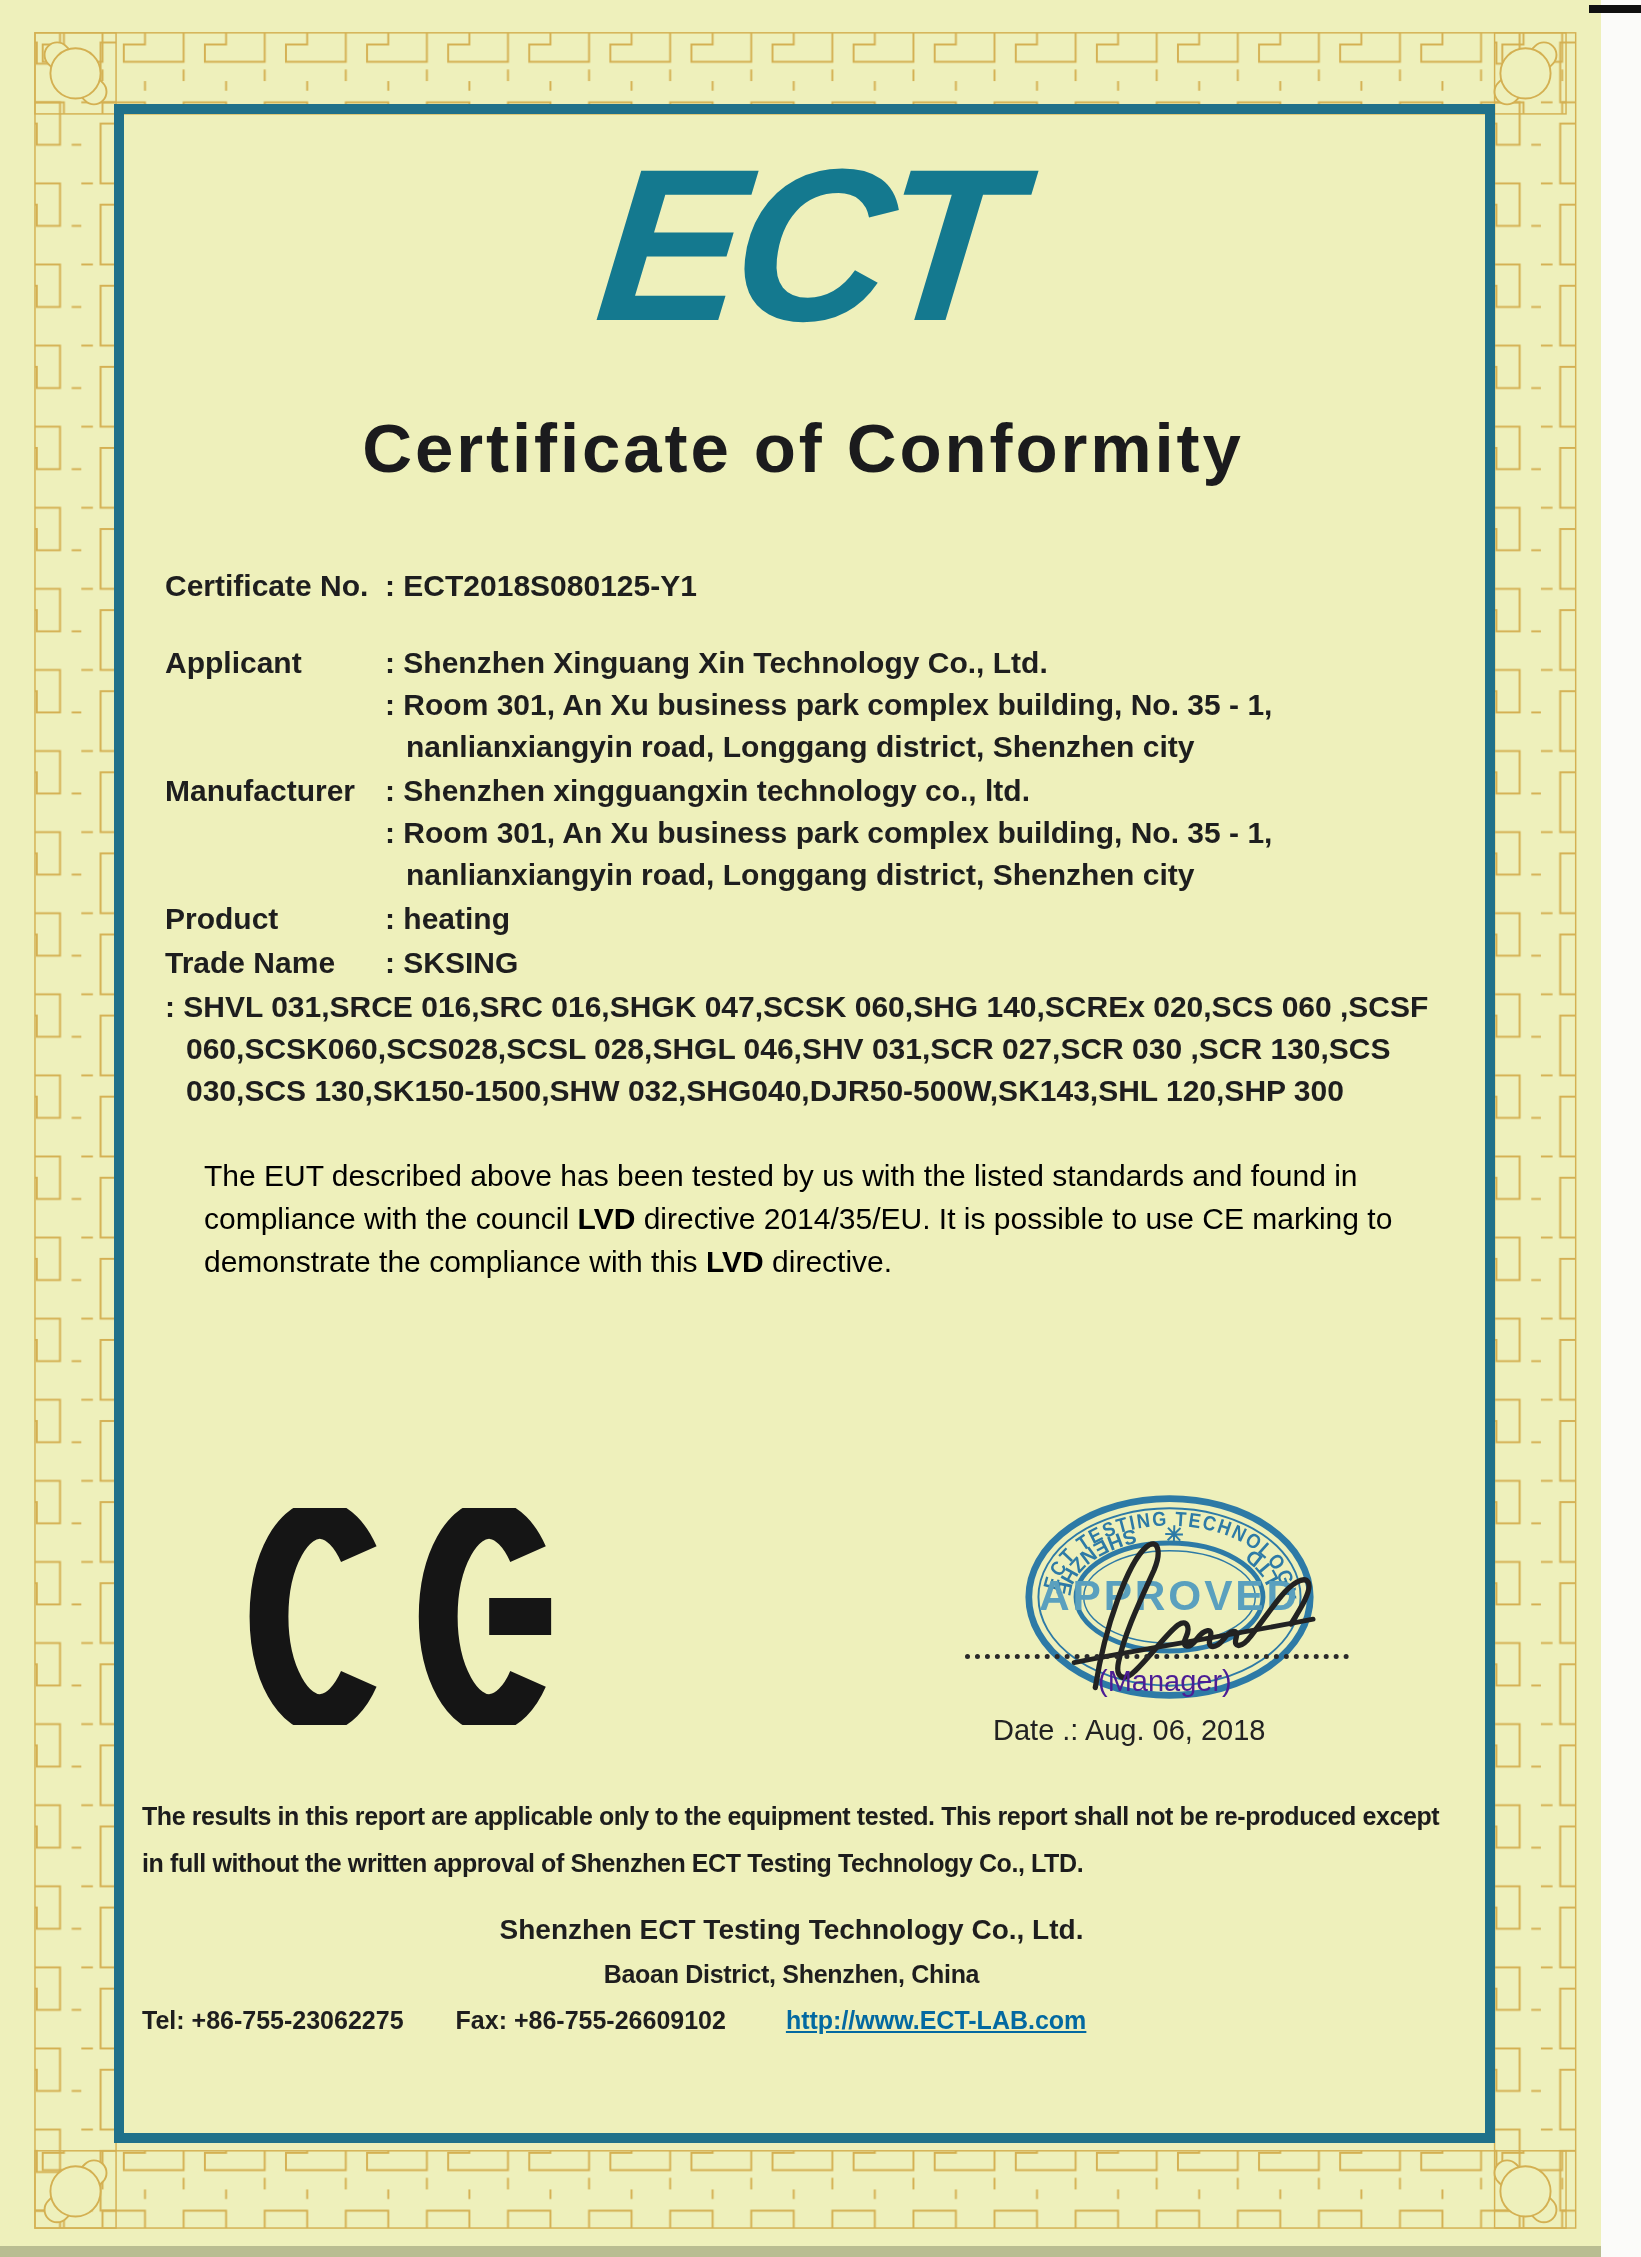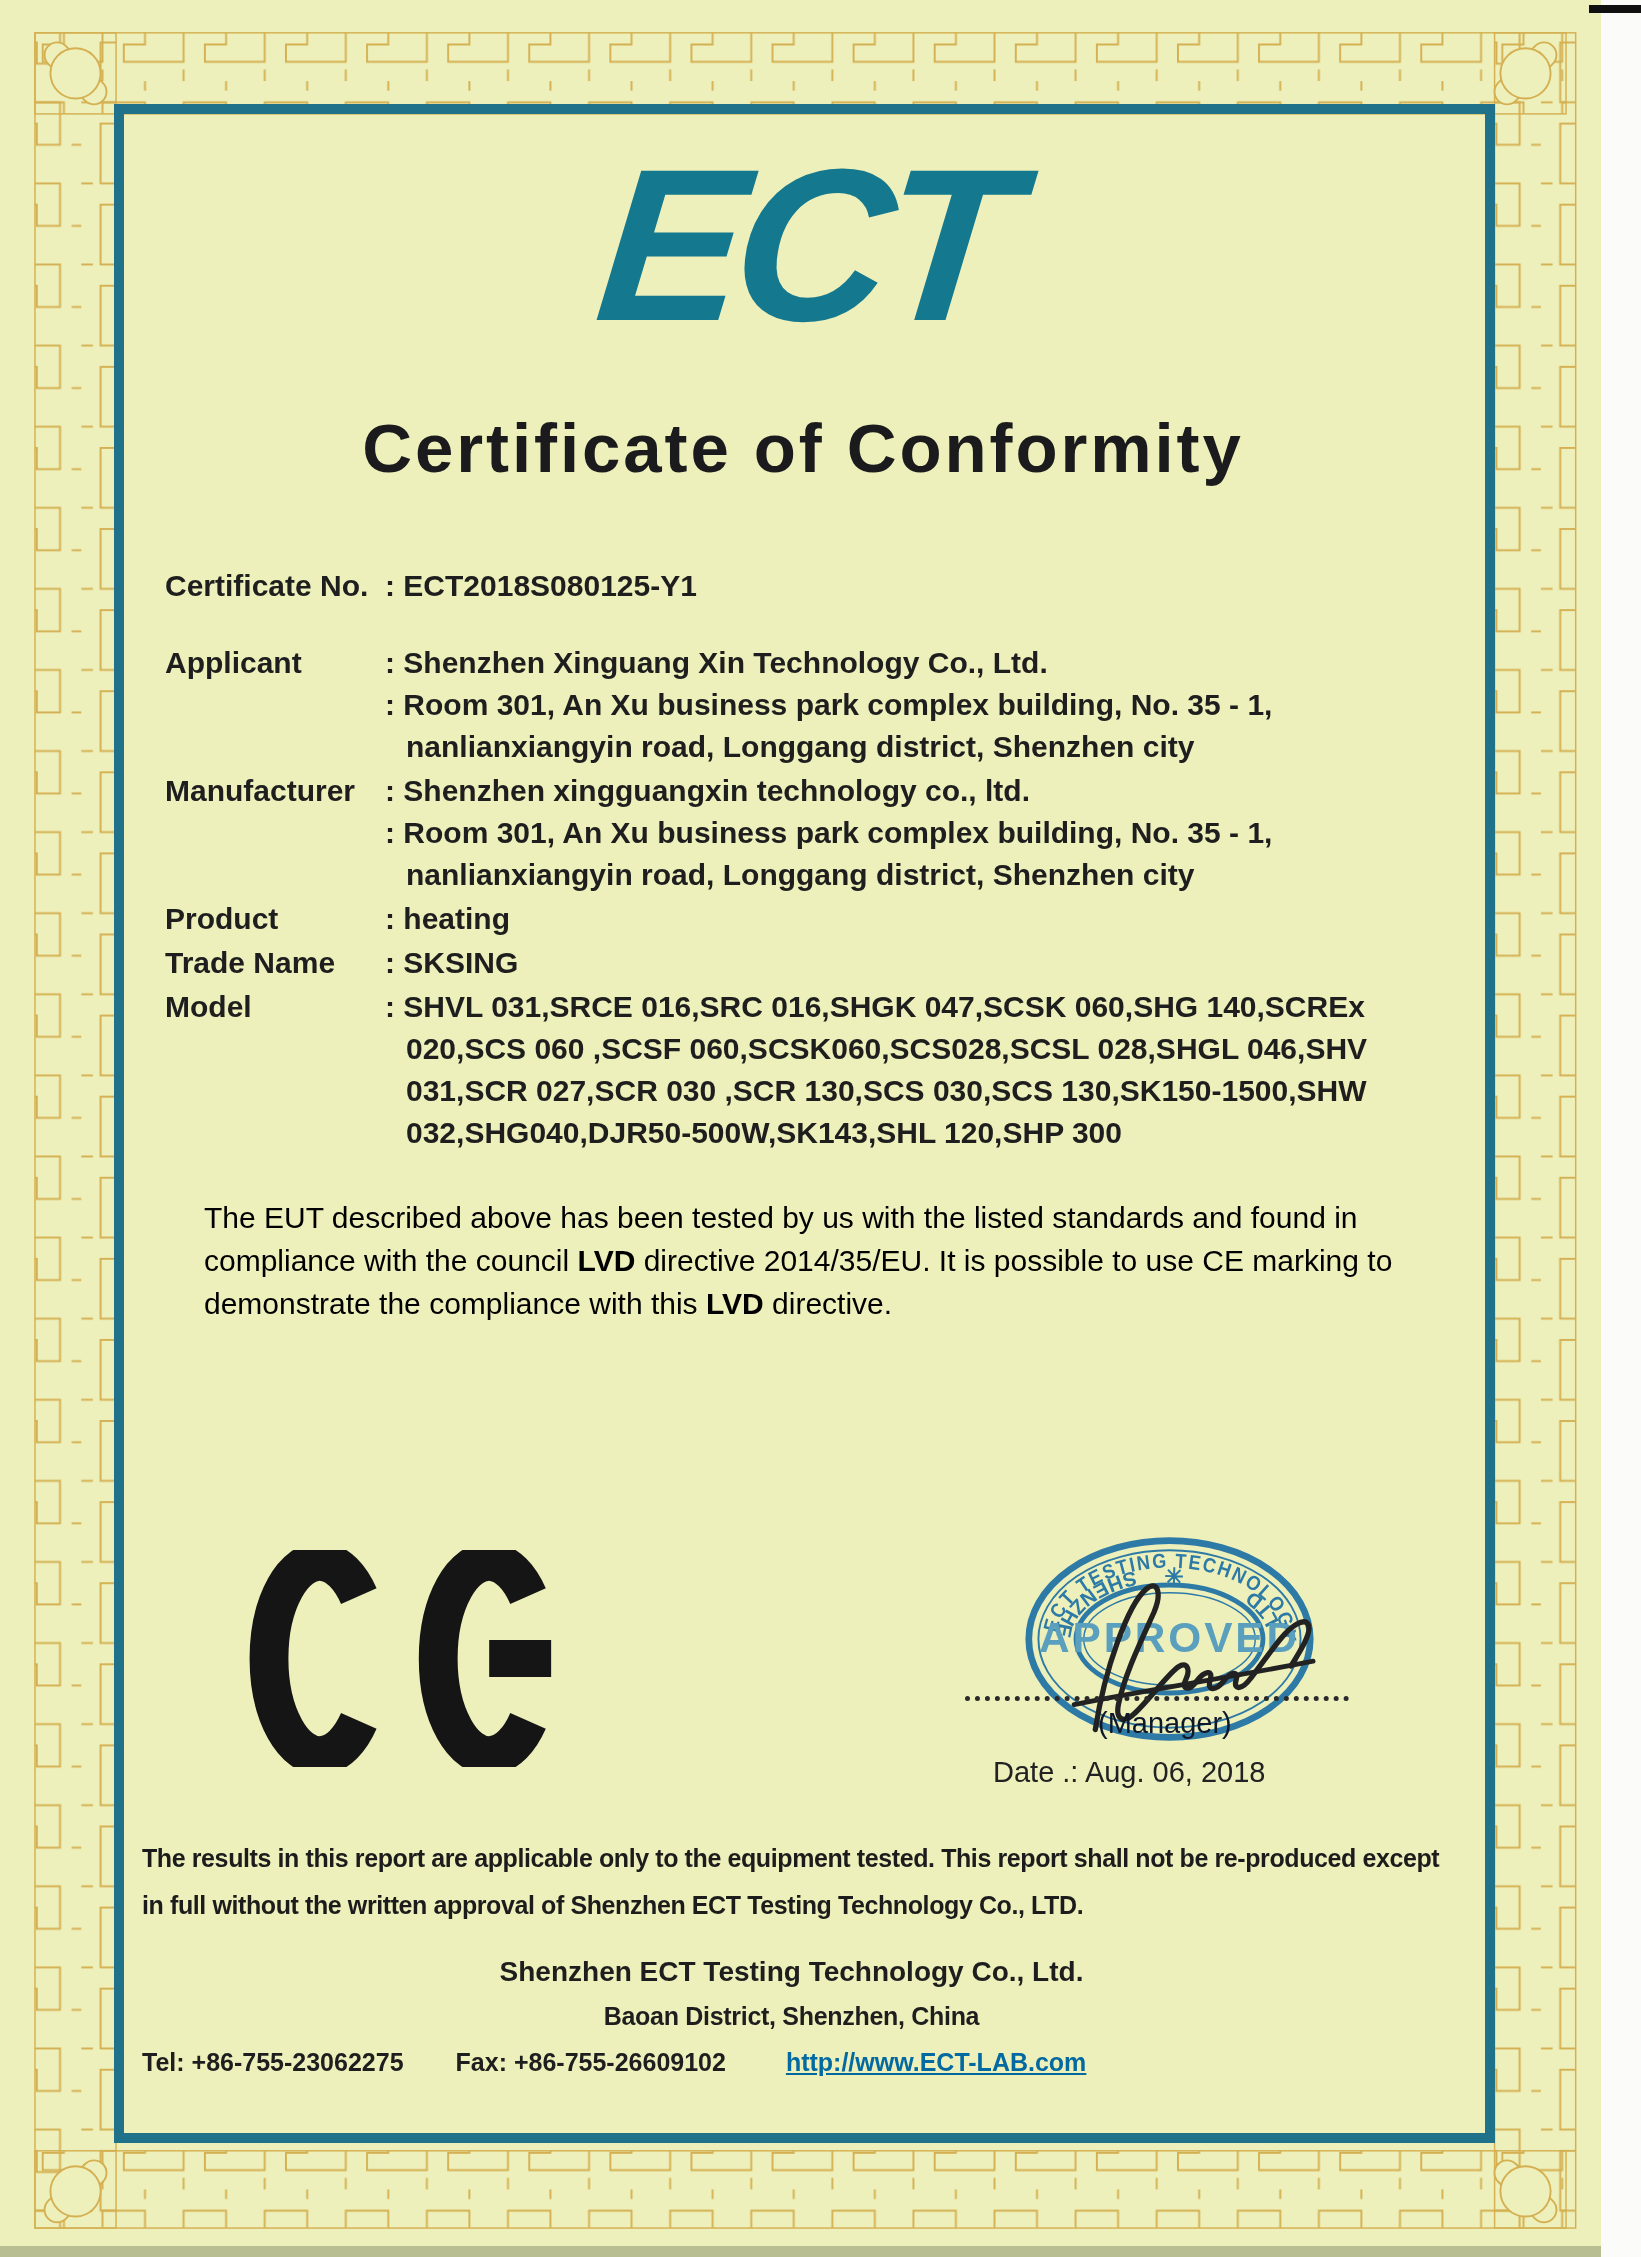--- a/index.html
+++ b/index.html
@@ -55,21 +55,21 @@
   .statement b{font-weight:bold;}
   .marks-row{position:relative;height:292px;margin-top:193px;}
   .ce-svg{position:absolute;left:81px;top:32px;}
   .stamp-svg{position:absolute;left:816px;top:-11.6px;}
   .sig-line{
     position:absolute;left:800px;top:173px;width:384px;height:5.8px;
     border-bottom:5.8px dotted #2a2a2a;
   }
   .manager{
     position:absolute;left:933px;top:189px;width:299px;
-    font-size:29px;color:#0f172a;
+    font-size:29px;color:#4c1d95;
   }
   .date-line{
     position:absolute;left:828px;top:238px;width:406px;
     font-size:29px;color:#222;
   }
   .disclaimer{margin:35px 0 0 -23px;}
   .disclaimer div{
     font-size:25px;font-weight:bold;letter-spacing:-0.4px;
     line-height:27px;margin-bottom:20px;white-space:nowrap;color:#1c1c1c;
   }
@@ -164,21 +164,20 @@
               <div class="vline">: heating</div>
             </div>
         </div>
         <div class="row">
           <div class="label">Trade Name</div>
           <div class="value">
               <div class="vline">: SKSING</div>
             </div>
         </div>
         <div class="row">
-          <div class="label">Model</div>
           <div class="value">
               <div class="vline">: SHVL 031,SRCE 016,SRC 016,SHGK 047,SCSK 060,SHG 140,SCREx 020,SCS 060 ,SCSF 060,SCSK060,SCS028,SCSL 028,SHGL 046,SHV 031,SCR 027,SCR 030 ,SCR 130,SCS 030,SCS 130,SK150-1500,SHW 032,SHG040,DJR50-500W,SK143,SHL 120,SHP 300</div>
             </div>
         </div>
       </div>
 
       <div class="statement"><span>The EUT described above has been tested by us with the listed standards and found in compliance with the council </span><b>LVD</b><span> directive 2014/35/EU. It is possible to use CE marking to demonstrate the compliance with this </span><b>LVD</b><span> directive.</span></div>
 
       <div class="marks-row">
 

